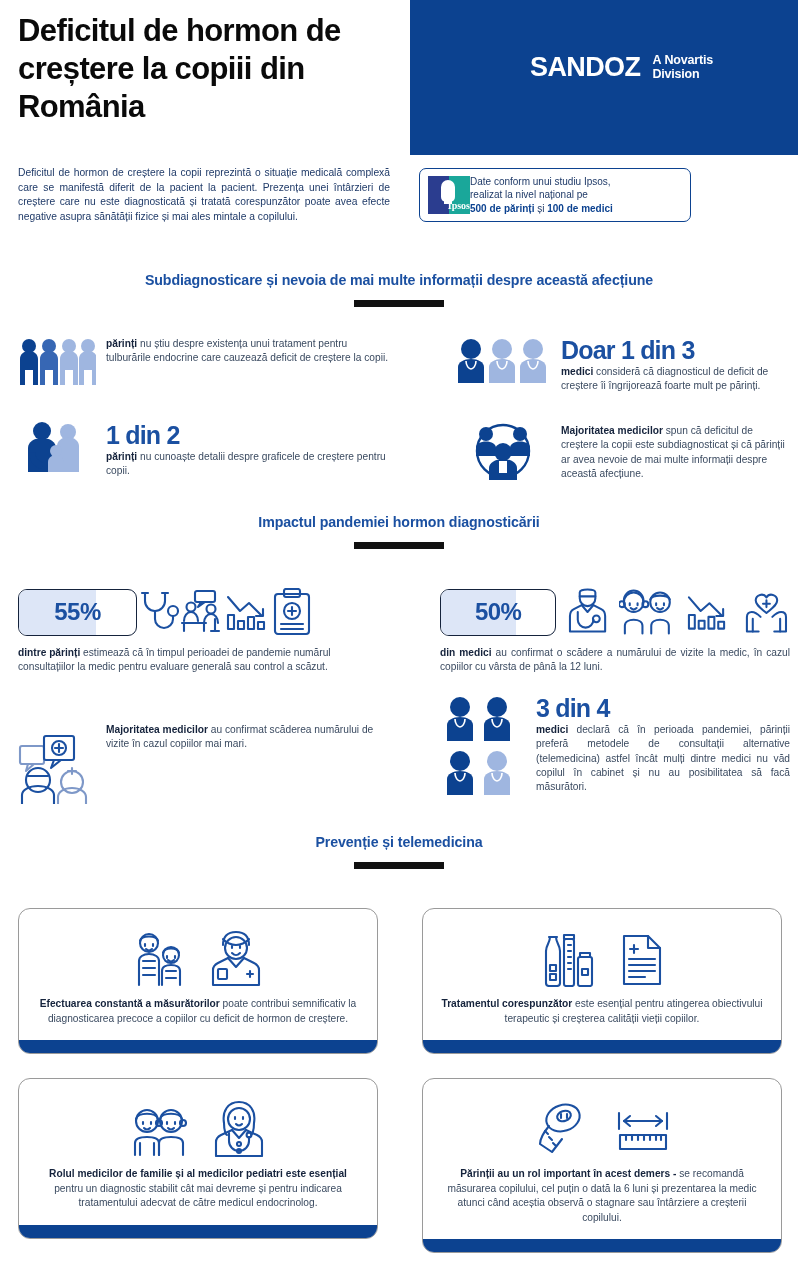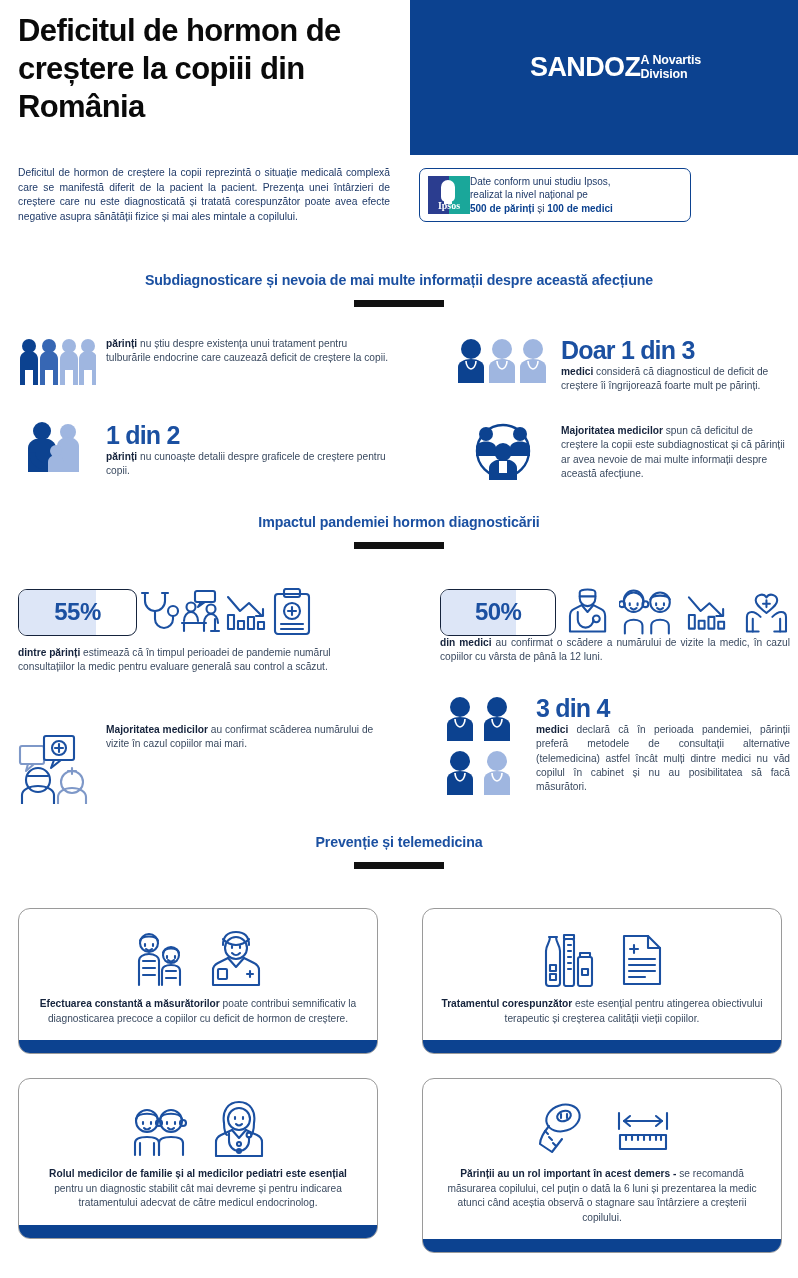--- a/index.html
+++ b/index.html
@@ -9,38 +9,38 @@
     font-family:"Liberation Sans", sans-serif;
     color:#2b2b2b;
     overflow:hidden;
     position:relative;
   }
   .page{position:relative;width:798px;height:1278px;}
 
   
   .hero{position:absolute;left:0;top:0;width:798px;height:160px;}
   .hero-blue{position:absolute;left:410px;top:0;width:388px;height:155px;background:#0c4290;}
-  .logo-wrap{position:absolute;left:530px;top:52px;display:flex;align-items:center;gap:0;}
+  .logo-wrap{position:absolute;left:530px;top:52px;display:flex;align-items:center;gap:12px;}
   .logo-sandoz{color:#fff;font-weight:bold;font-size:27px;letter-spacing:-0.6px;font-family:"Liberation Sans",sans-serif;}
   .logo-div{color:#fff;font-size:12.5px;line-height:13.5px;font-weight:bold;letter-spacing:-0.2px;}
 
   .title{position:absolute;left:18px;top:12px;width:380px;
     font-size:31px;line-height:38px;font-weight:bold;color:#0a0a0a;letter-spacing:-0.6px;}
   .intro{position:absolute;left:18px;top:166px;width:372px;
     font-size:10.3px;line-height:14.6px;color:#1f3a68;text-align:justify;}
 
   
   .ipsos-badge{position:absolute;left:419px;top:168px;width:270px;height:52px;
     border:1.4px solid #0c4290;border-radius:7px;background:#fff;display:flex;align-items:center;}
   .ipsos-logo{width:42px;height:38px;margin-left:8px;position:relative;flex:0 0 auto;}
   .ipsos-logo .left{position:absolute;left:0;top:0;width:21px;height:38px;background:#2b3d8f;}
   .ipsos-logo .right{position:absolute;left:21px;top:0;width:21px;height:38px;background:#1aa79a;}
   .ipsos-logo .head{position:absolute;left:13px;top:4px;width:14px;height:22px;background:#fff;border-radius:7px 7px 5px 5px;}
   .ipsos-logo .neck{position:absolute;left:16px;top:20px;width:8px;height:8px;background:#fff;}
-  .ipsos-logo .word{position:absolute;left:0;top:24px;width:42px;text-align:center;color:#fff;font-size:10px;font-weight:bold;font-family:"Liberation Serif",serif;}
+  .ipsos-logo .word{position:absolute;left:0;top:24px;width:42px;text-align:right;color:#fff;font-size:10px;font-weight:bold;font-family:"Liberation Serif",serif;}
   .ipsos-txt{font-size:10px;line-height:13.6px;color:#1f3a68;}
   .ipsos-txt b{color:#0c4290;}
 
   
   .sec-head{position:absolute;width:798px;text-align:center;}
   .sec-head .t{font-size:14.2px;font-weight:bold;color:#1b50a1;letter-spacing:-0.1px;}
   .sec-head .rule{width:90px;height:7px;background:#111;margin:12px auto 0;}
 
   
   .stat{position:absolute;display:flex;align-items:flex-start;}
@@ -294,21 +294,21 @@
         <rect class="ln" x="33" y="31" width="6" height="7"></rect>
       </svg>
       <svg width="48" height="46" viewBox="0 0 48 46">
         <path class="ln" d="M24 24c-6-5-11-8-11-13a6 6 0 0 1 11-3 6 6 0 0 1 11 3c0 5-5 8-11 13z"></path>
         <path class="ln" d="M24 11v7M20.5 14.5h7"></path>
         <path class="ln" d="M18 28c-3-3-6-5-9-5s-5 2-5 5v15h12"></path>
         <path class="ln" d="M30 28c3-3 6-5 9-5s5 2 5 5v15H32"></path>
         <path class="ln" d="M10 30v13M38 30v13"></path>
       </svg>
     </div>
-    <div class="desc" style="text-align:justify;"><b>din medici</b><span> au confirmat o scădere a numărului de vizite la medic, în cazul copiilor cu vârsta de până la 12 luni.</span></div>
+    <div class="desc" style="margin-top:10px;text-align:justify;"><b>din medici</b><span> au confirmat o scădere a numărului de vizite la medic, în cazul copiilor cu vârsta de până la 12 luni.</span></div>
   </div>
 
   <div class="stat" style="left:18px;top:718px;width:372px;">
     <div class="ico">
       <svg width="78" height="86" viewBox="0 0 78 86">
         <rect class="ln-l" x="2" y="28" width="24" height="18" rx="2"></rect>
         <path class="ln-l" d="M10 46l-2 7 8-7"></path>
         <rect class="ln" x="26" y="18" width="30" height="24" rx="2"></rect>
         <circle class="ln" cx="41" cy="30" r="7"></circle>
         <path class="ln" d="M41 26v8M37 30h8"></path>

